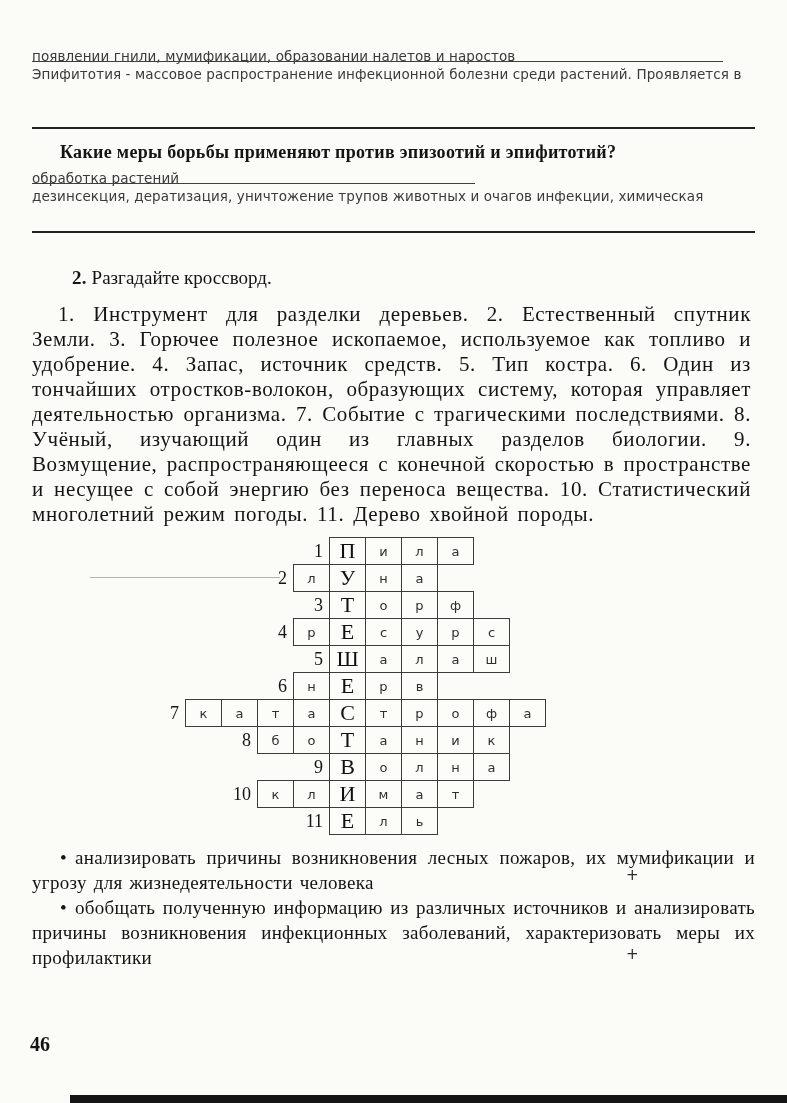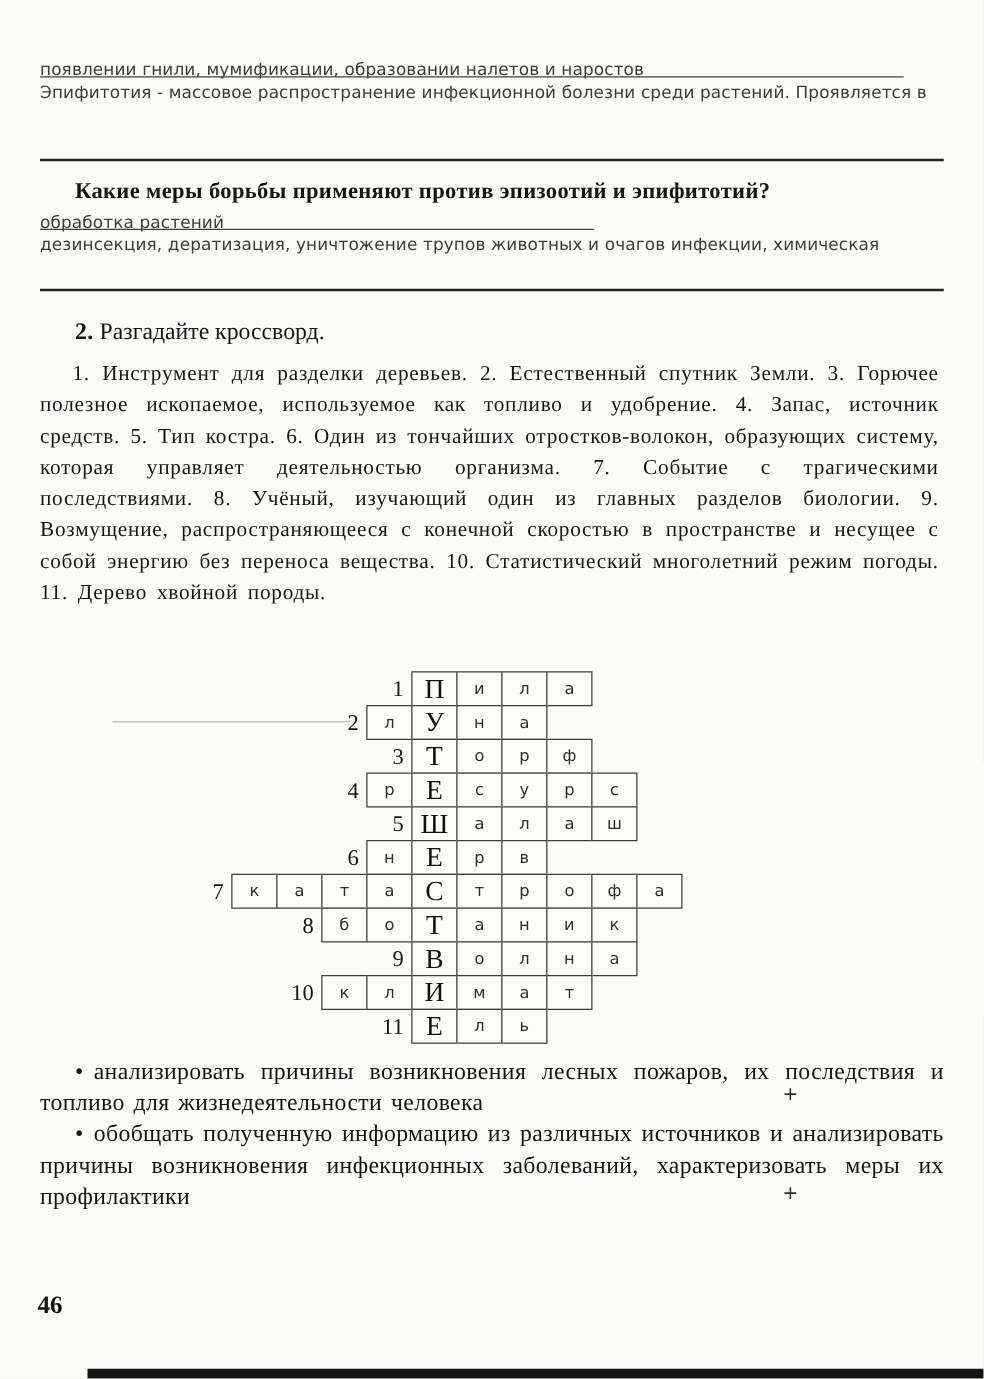--- a/index.html
+++ b/index.html
@@ -27,24 +27,24 @@
     content:""; position:absolute; left:0; top:13px; height:1px; background:#3f3f3f;
   }
   .qa-1 .ans-line.struck::after { width:691px; }
   .qa-2 .ans-line.struck::after { width:443px; }
   
   .rule { position:absolute; left:32px; width:723px; height:2px; background:#222; }
   .rule-1 { top:127px; }
   .rule-2 { top:231px; }
   
   .task { position:absolute; left:32px; top:253px; width:723px; }
-  .task-heading { margin:0; font-size:19px; line-height:25px; text-indent:28px; }
+  .task-heading { margin:12px; font-size:19px; line-height:25px; text-indent:28px; }
   .task-heading b { letter-spacing:0.3px; }
   .clues {
-    margin:8px 4px 0 0; font-size:17px; line-height:25px;
+    margin:8px 4px 0 0; font-size:21px; line-height:25px;
     text-align:justify; text-indent:26px;
     letter-spacing:0.6px; word-spacing:3px; hyphens:auto;
   }
   
   .cw { position:absolute; left:185px; top:537px; width:361px; height:298px; }
   .cw-cell {
     position:absolute; width:37px; height:28px; box-sizing:border-box;
     border:1px solid #3c3c3c; background:#fcfcf9;
     display:flex; align-items:center; justify-content:center;
     font-family:"DejaVu Sans","Liberation Sans",sans-serif;
@@ -177,21 +177,21 @@
       <span class="cw-num" style="left: 108px; top: 274px;">11</span>
       <span class="cw-cell key" style="left: 144px; top: 270px;">Е</span>
       <span class="cw-cell" style="left: 180px; top: 270px;">л</span>
       <span class="cw-cell" style="left: 216px; top: 270px;">ь</span>
     </div>
 
   <div class="artifact-line"></div>
 
   <section class="skills">
     <p class="bullet">
-      <span class="bullet-marker">•</span><span>анализировать причины возникновения лесных пожаров, их последствия и топливо для жизнедеятельности человека</span>
+      <span class="bullet-marker">•</span><span>анализировать причины возникновения лесных пожаров, их мумификации и угрозу для жизнедеятельности человека</span>
       <span class="plus-mark plus-1">+</span>
     </p>
     <p class="bullet">
       <span class="bullet-marker">•</span><span>обобщать полученную информацию из различных источников и анализировать причины возникновения инфекционных заболеваний, характеризовать меры их профилактики</span>
       <span class="plus-mark plus-2">+</span>
     </p>
   </section>
 
   <div class="page-number">46</div>
   <div class="bottom-bar"></div>

